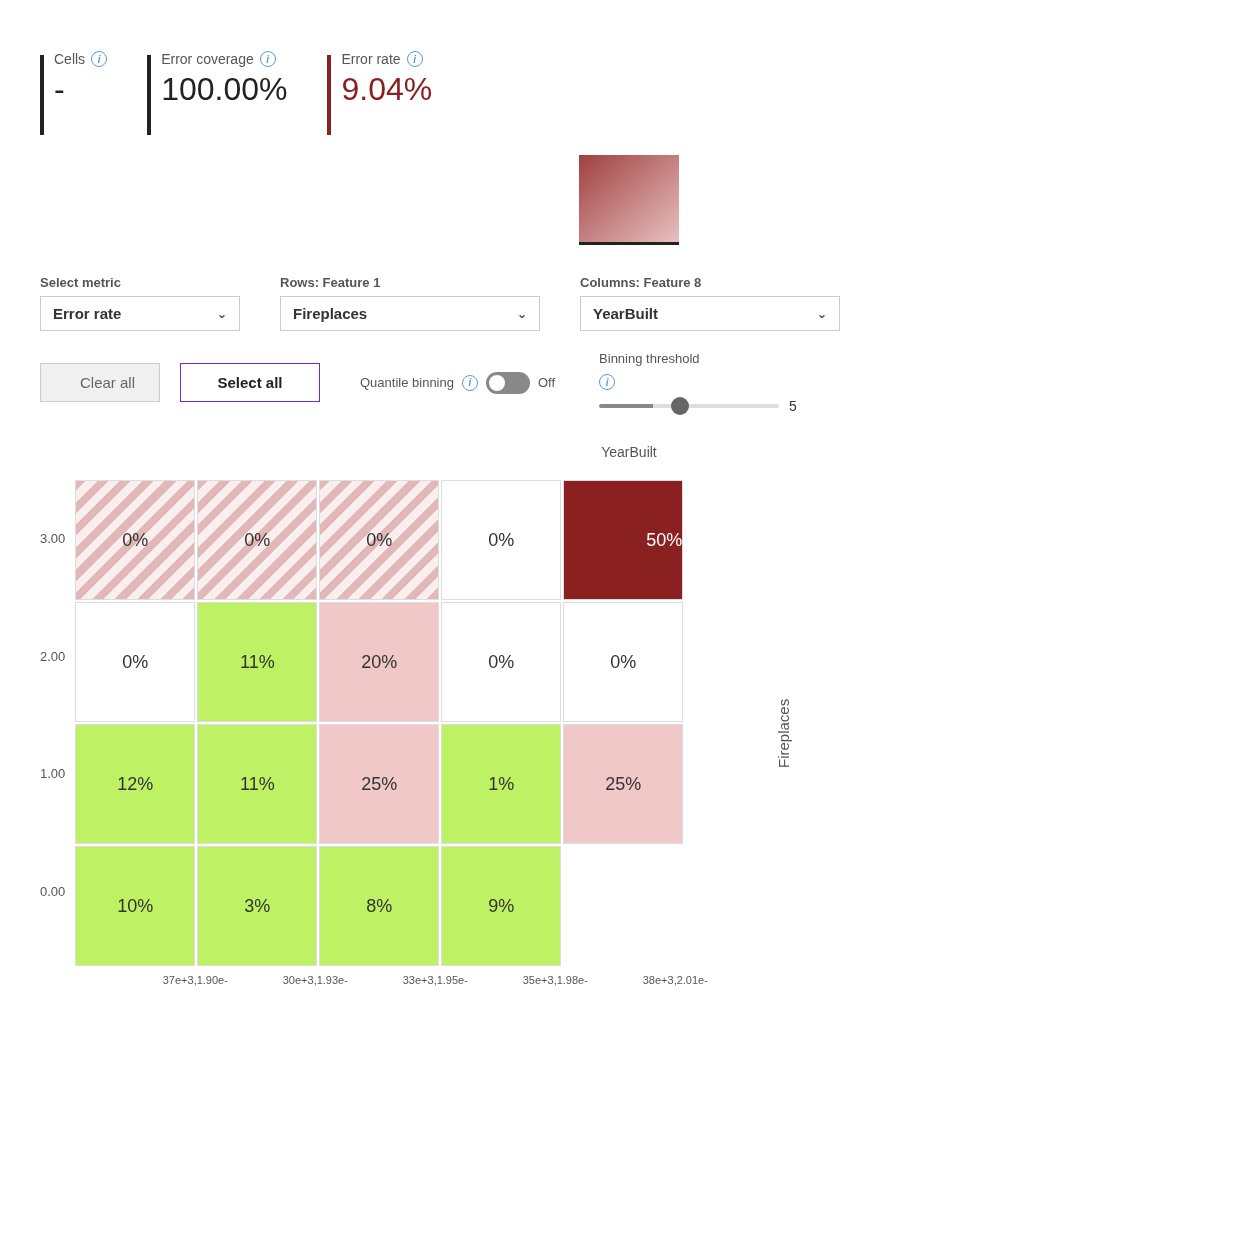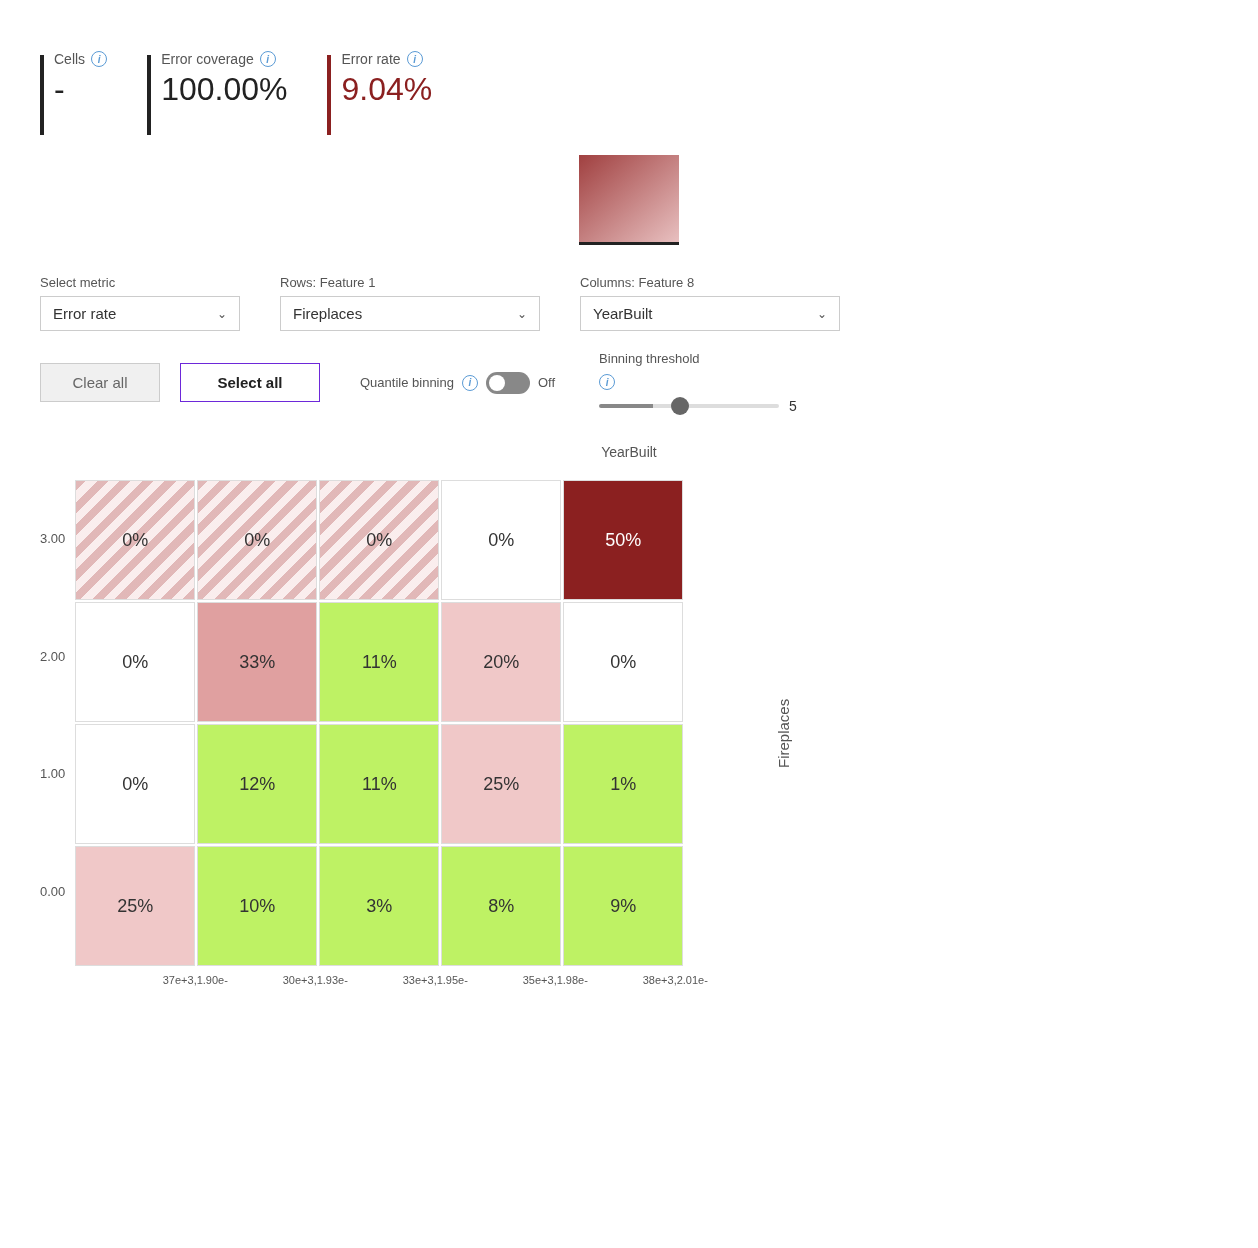--- a/index.html
+++ b/index.html
@@ -85,20 +85,21 @@
     .dropdowns-row {
       display: flex;
       gap: 40px;
       margin-bottom: 20px;
       align-items: flex-end;
     }
     .dropdown-group {
       display: flex;
       flex-direction: column;
       gap: 6px;
+      font-weight: bold;
     }
     .dropdown-label {
       font-size: 13px;
       color: #555;
     }
     .dropdown-select {
       display: flex;
       align-items: center;
       justify-content: space-between;
       border: 1px solid #ccc;
@@ -123,20 +124,21 @@
       flex-wrap: wrap;
     }
     .btn-clear {
       padding: 10px 24px;
       border: 1px solid #ccc;
       background: #f0f0f0;
       font-size: 15px;
       color: #666;
       cursor: pointer;
       min-width: 120px;
+      text-align: right;
     }
     .btn-select-all {
       padding: 10px 24px;
       border: 1px solid #6d28d9;
       background: #fff;
       font-size: 15px;
       color: #222;
       cursor: pointer;
       font-weight: 600;
       min-width: 140px;
@@ -271,21 +273,21 @@
         rgba(180,100,100,0.3) 8px,
         rgba(255,255,255,0.5) 8px,
         rgba(255,255,255,0.5) 16px
       );
       background-color: #f5dcdc;
     }
     .cell-white { background: #fff; }
     .cell-light { background: #bef264; text-align: right; }
     .cell-medium-light { background: #f0c8c8; }
     .cell-medium { background: #e0a0a0; }
-    .cell-dark { background: #8b2020; color: #fff; }
+    .cell-dark { background: #8b2020; color: #fff; justify-content: flex-end; }
 
     .heatmap-right {
       display: flex;
       flex-direction: column;
       align-items: flex-start;
       justify-content: center;
       padding-left: 20px;
     }
     .row-label {
       font-size: 15px;
@@ -429,23 +431,20 @@
             </div>
           <div class="grid-cell cell-white">
               <span>0%</span>
             </div>
           <div class="grid-cell cell-dark">
               <span>50%</span>
             </div>
 
           <div class="grid-cell cell-white">
               <span>0%</span>
-            </div>
-          <div class="grid-cell cell-medium">
-              <span>33%</span>
             </div>
           <div class="grid-cell cell-light">
               <span>11%</span>
             </div>
           <div class="grid-cell cell-medium-light">
               <span>20%</span>
             </div>
           <div class="grid-cell cell-white">
               <span>0%</span>
             </div>

